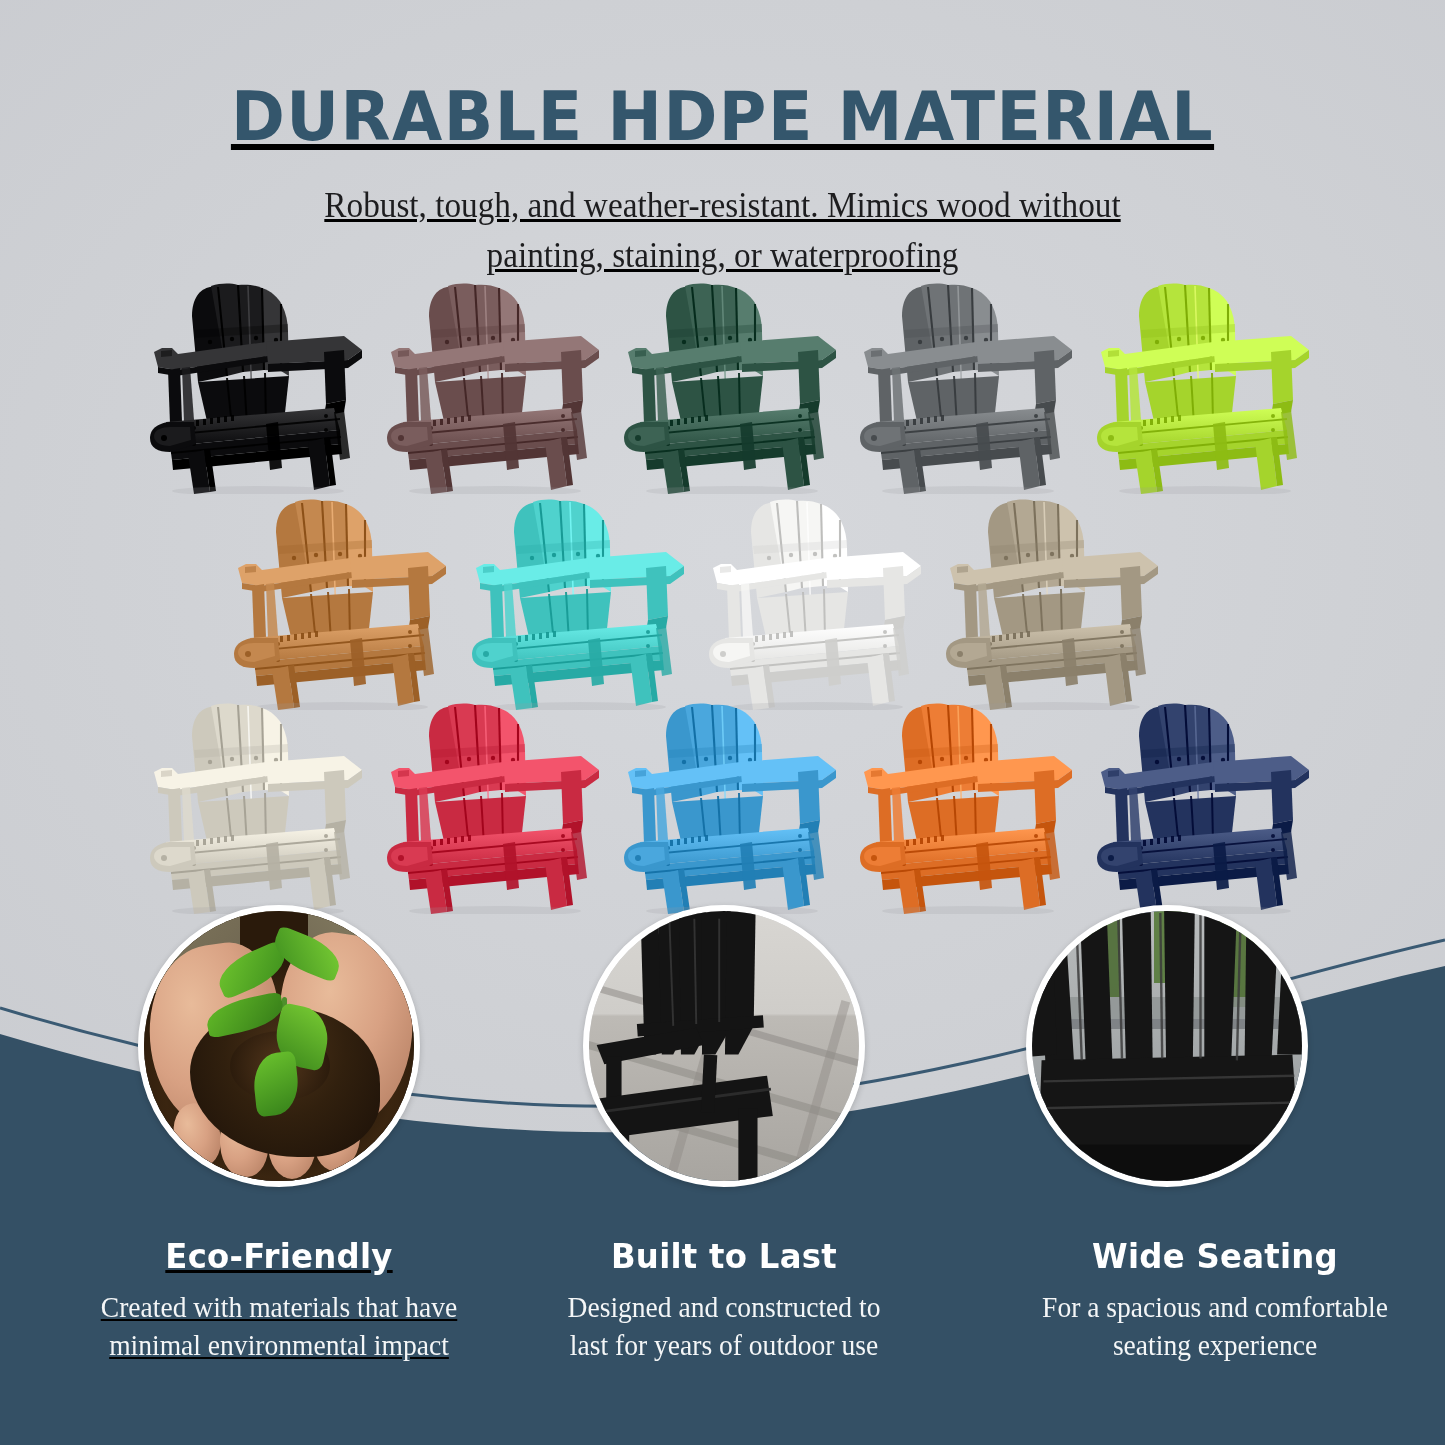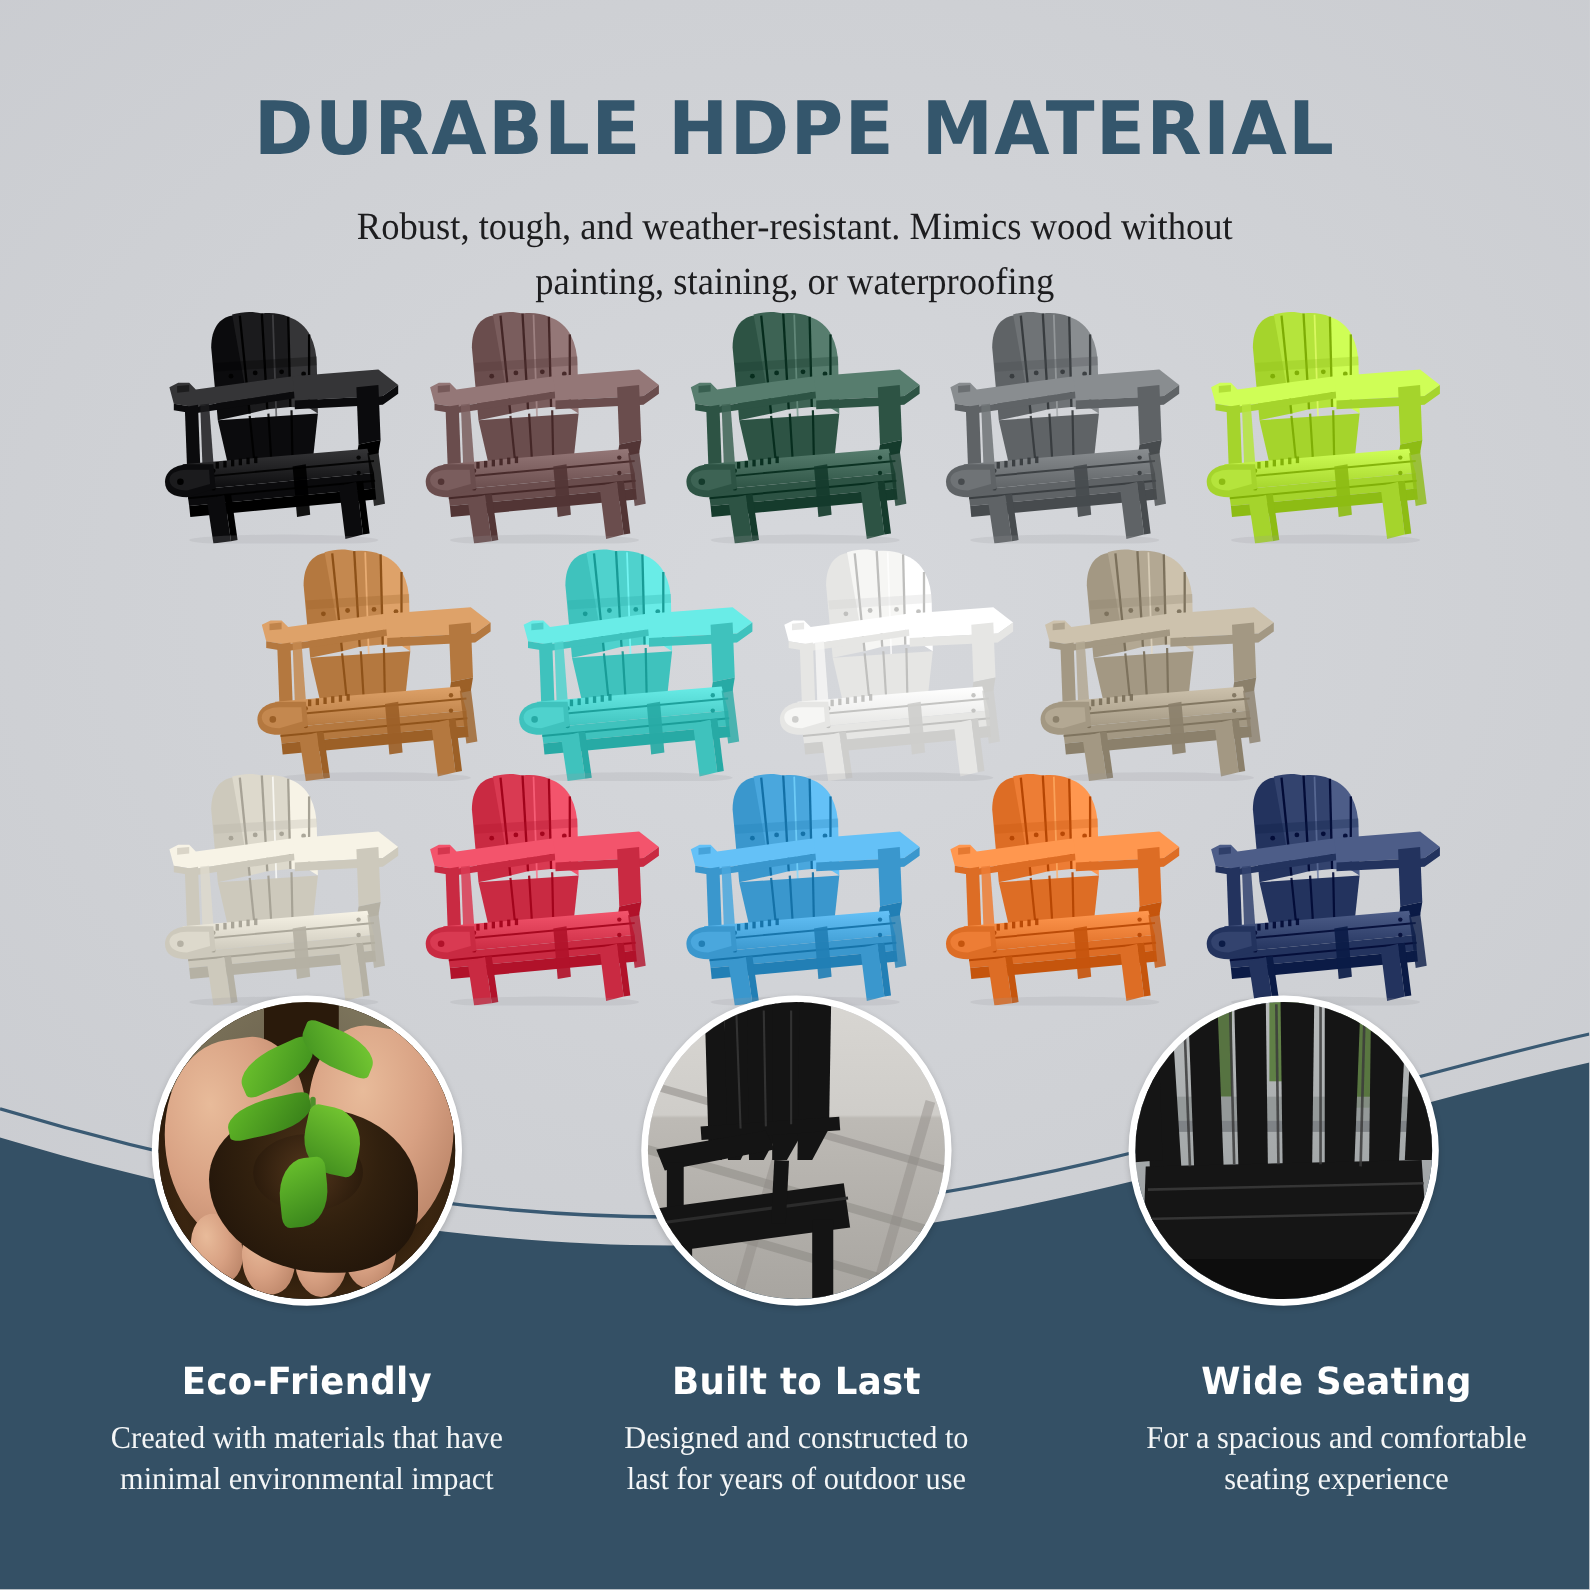--- a/index.html
+++ b/index.html
@@ -12,21 +12,21 @@
   }
 
   
   #bg {
     position:absolute; inset:0;
     background:
       radial-gradient(ellipse 90% 70% at 50% 38%, #d6d8dc 0%, #ced0d4 55%, #c7c9ce 100%);
   }
 
   
-  #header { position:absolute; top:0; left:0; width:1445px; text-align:center; }
+  #header { position:absolute; top:0; left:0; width:1445px; text-align:center;text-decoration:underline; }
   #title {
     font-family:"DejaVu Sans", sans-serif;
     font-weight:bold;
     font-size:67px;
     letter-spacing:1.5px;
     color:#34566c;
     margin-top:84px;
     line-height:1;
     transform:scaleX(0.97);
   }
@@ -1684,21 +1684,21 @@
         <path d="M134 2 L136 154"></path>
           <path d="M176 2 L176 154"></path>
         <path d="M218 2 L214 156"></path>
         <path d="M12 178 L274 172"></path>
         <path d="M10 206 L276 200"></path>
       </g>
     </svg>
   </div>
 </div>
 
-<div class="feature" style="left:44px; top:1236px;">
+<div class="feature" style="left:44px; top:1236px;text-decoration:underline;">
   <h3>Eco-Friendly</h3>
   <p>
     <span>Created with materials that have</span><br>
     <span>minimal environmental impact</span>
   </p>
 </div>
 
 <div class="feature" style="left:489px; top:1236px;">
   <h3>Built to Last</h3>
   <p>

